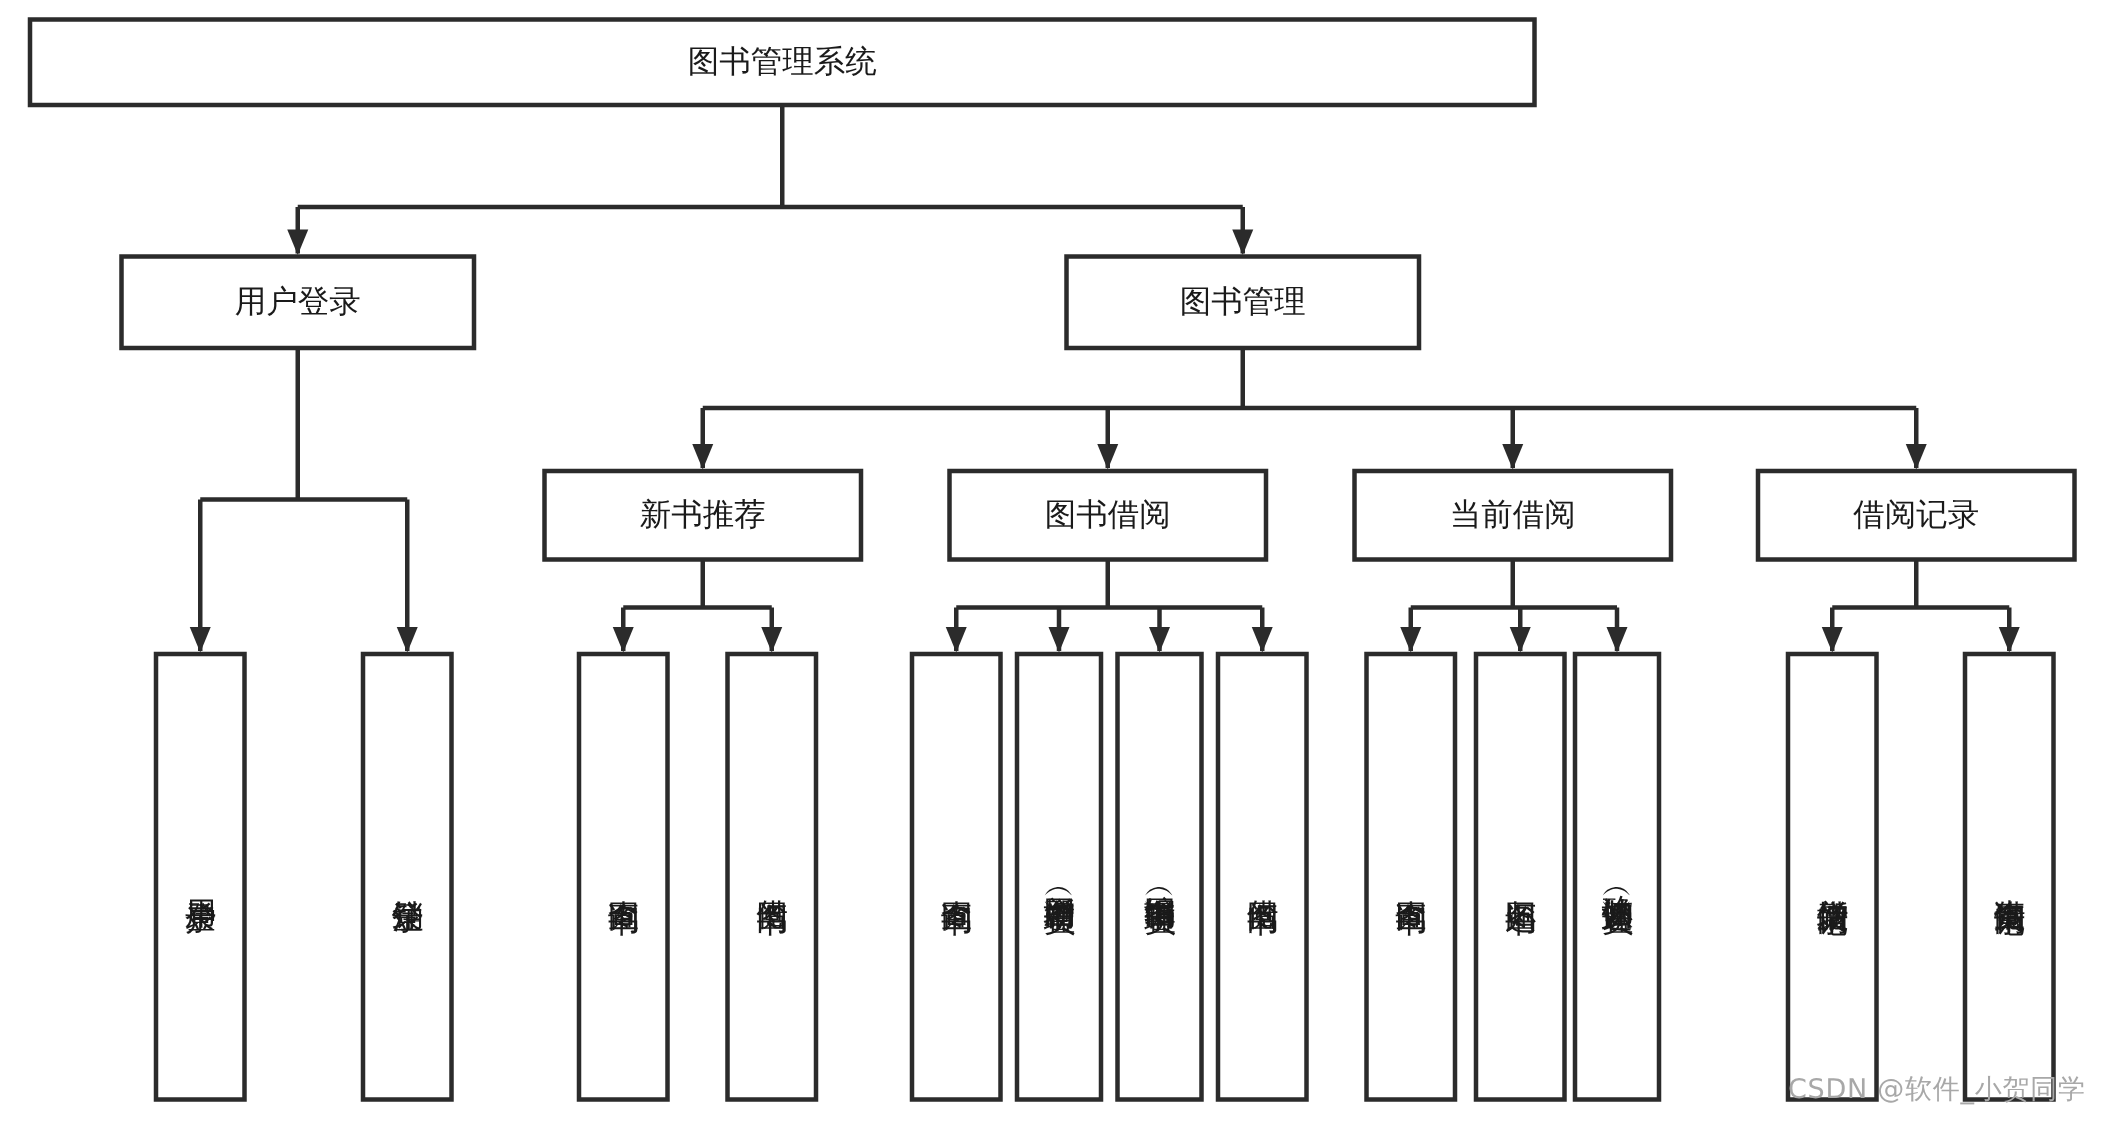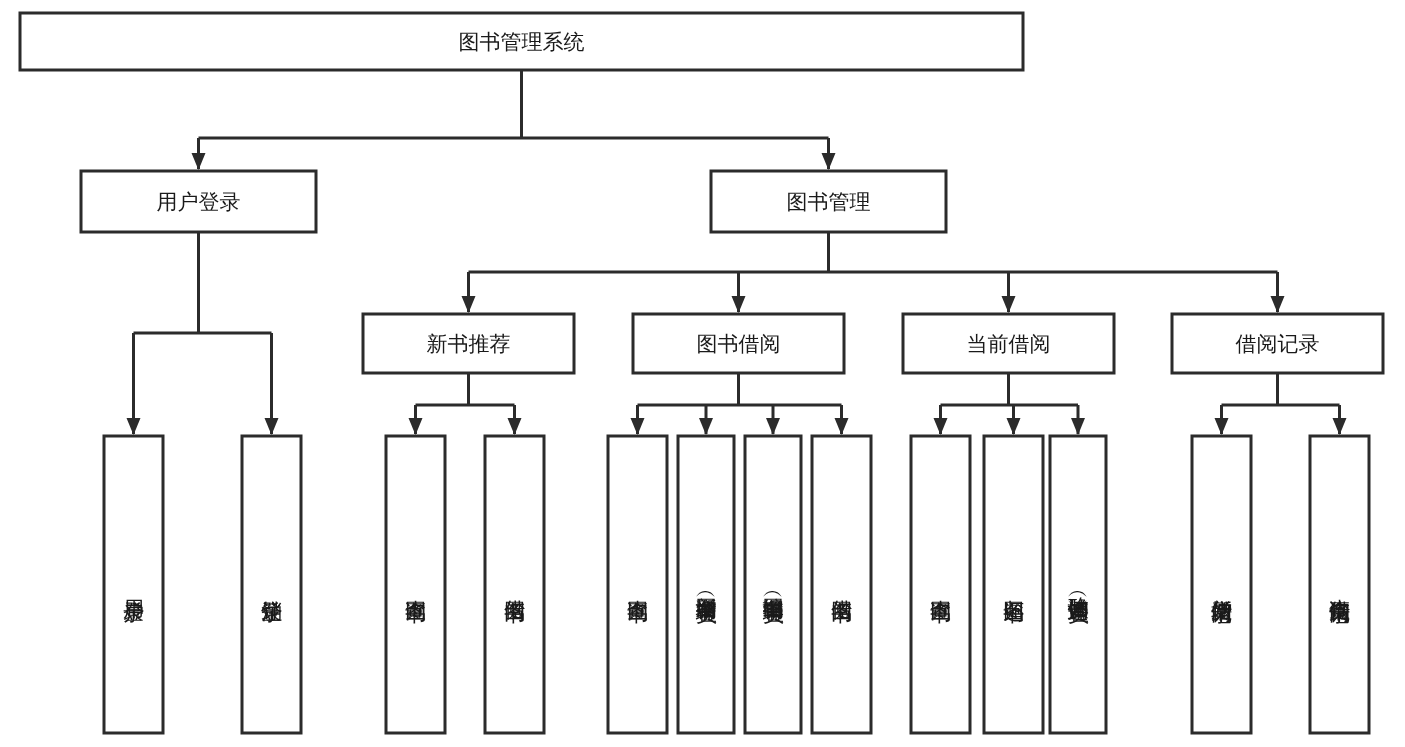--- a/index.html
+++ b/index.html
@@ -179,14 +179,15 @@
       <div class="vlabel" style="left: 678px; top: 436px; width: 56px; height: 297px;">新增图书（管理员）</div>
       <div class="vlabel" style="left: 745px; top: 436px; width: 56px; height: 297px;">编辑图书（管理员）</div>
       <div class="vlabel" style="left: 812px; top: 436px; width: 59px; height: 297px;">借阅图书</div>
       <div class="vlabel" style="left: 911px; top: 436px; width: 59px; height: 297px;">查询图书</div>
       <div class="vlabel" style="left: 984px; top: 436px; width: 59px; height: 297px;">归还图书</div>
       <div class="vlabel" style="left: 1050px; top: 436px; width: 56px; height: 297px;">确认归还（管理员）</div>
       <div class="vlabel" style="left: 1192px; top: 436px; width: 59px; height: 297px;">新增借阅记录</div>
       <div class="vlabel" style="left: 1310px; top: 436px; width: 59px; height: 297px;">查询借阅记录</div>
     </div>
 
+  <div class="watermark" style="left: 1192px; top: 714px;">CSDN @软件_小贺同学</div>
 
 </div>
 
 </body></html>

